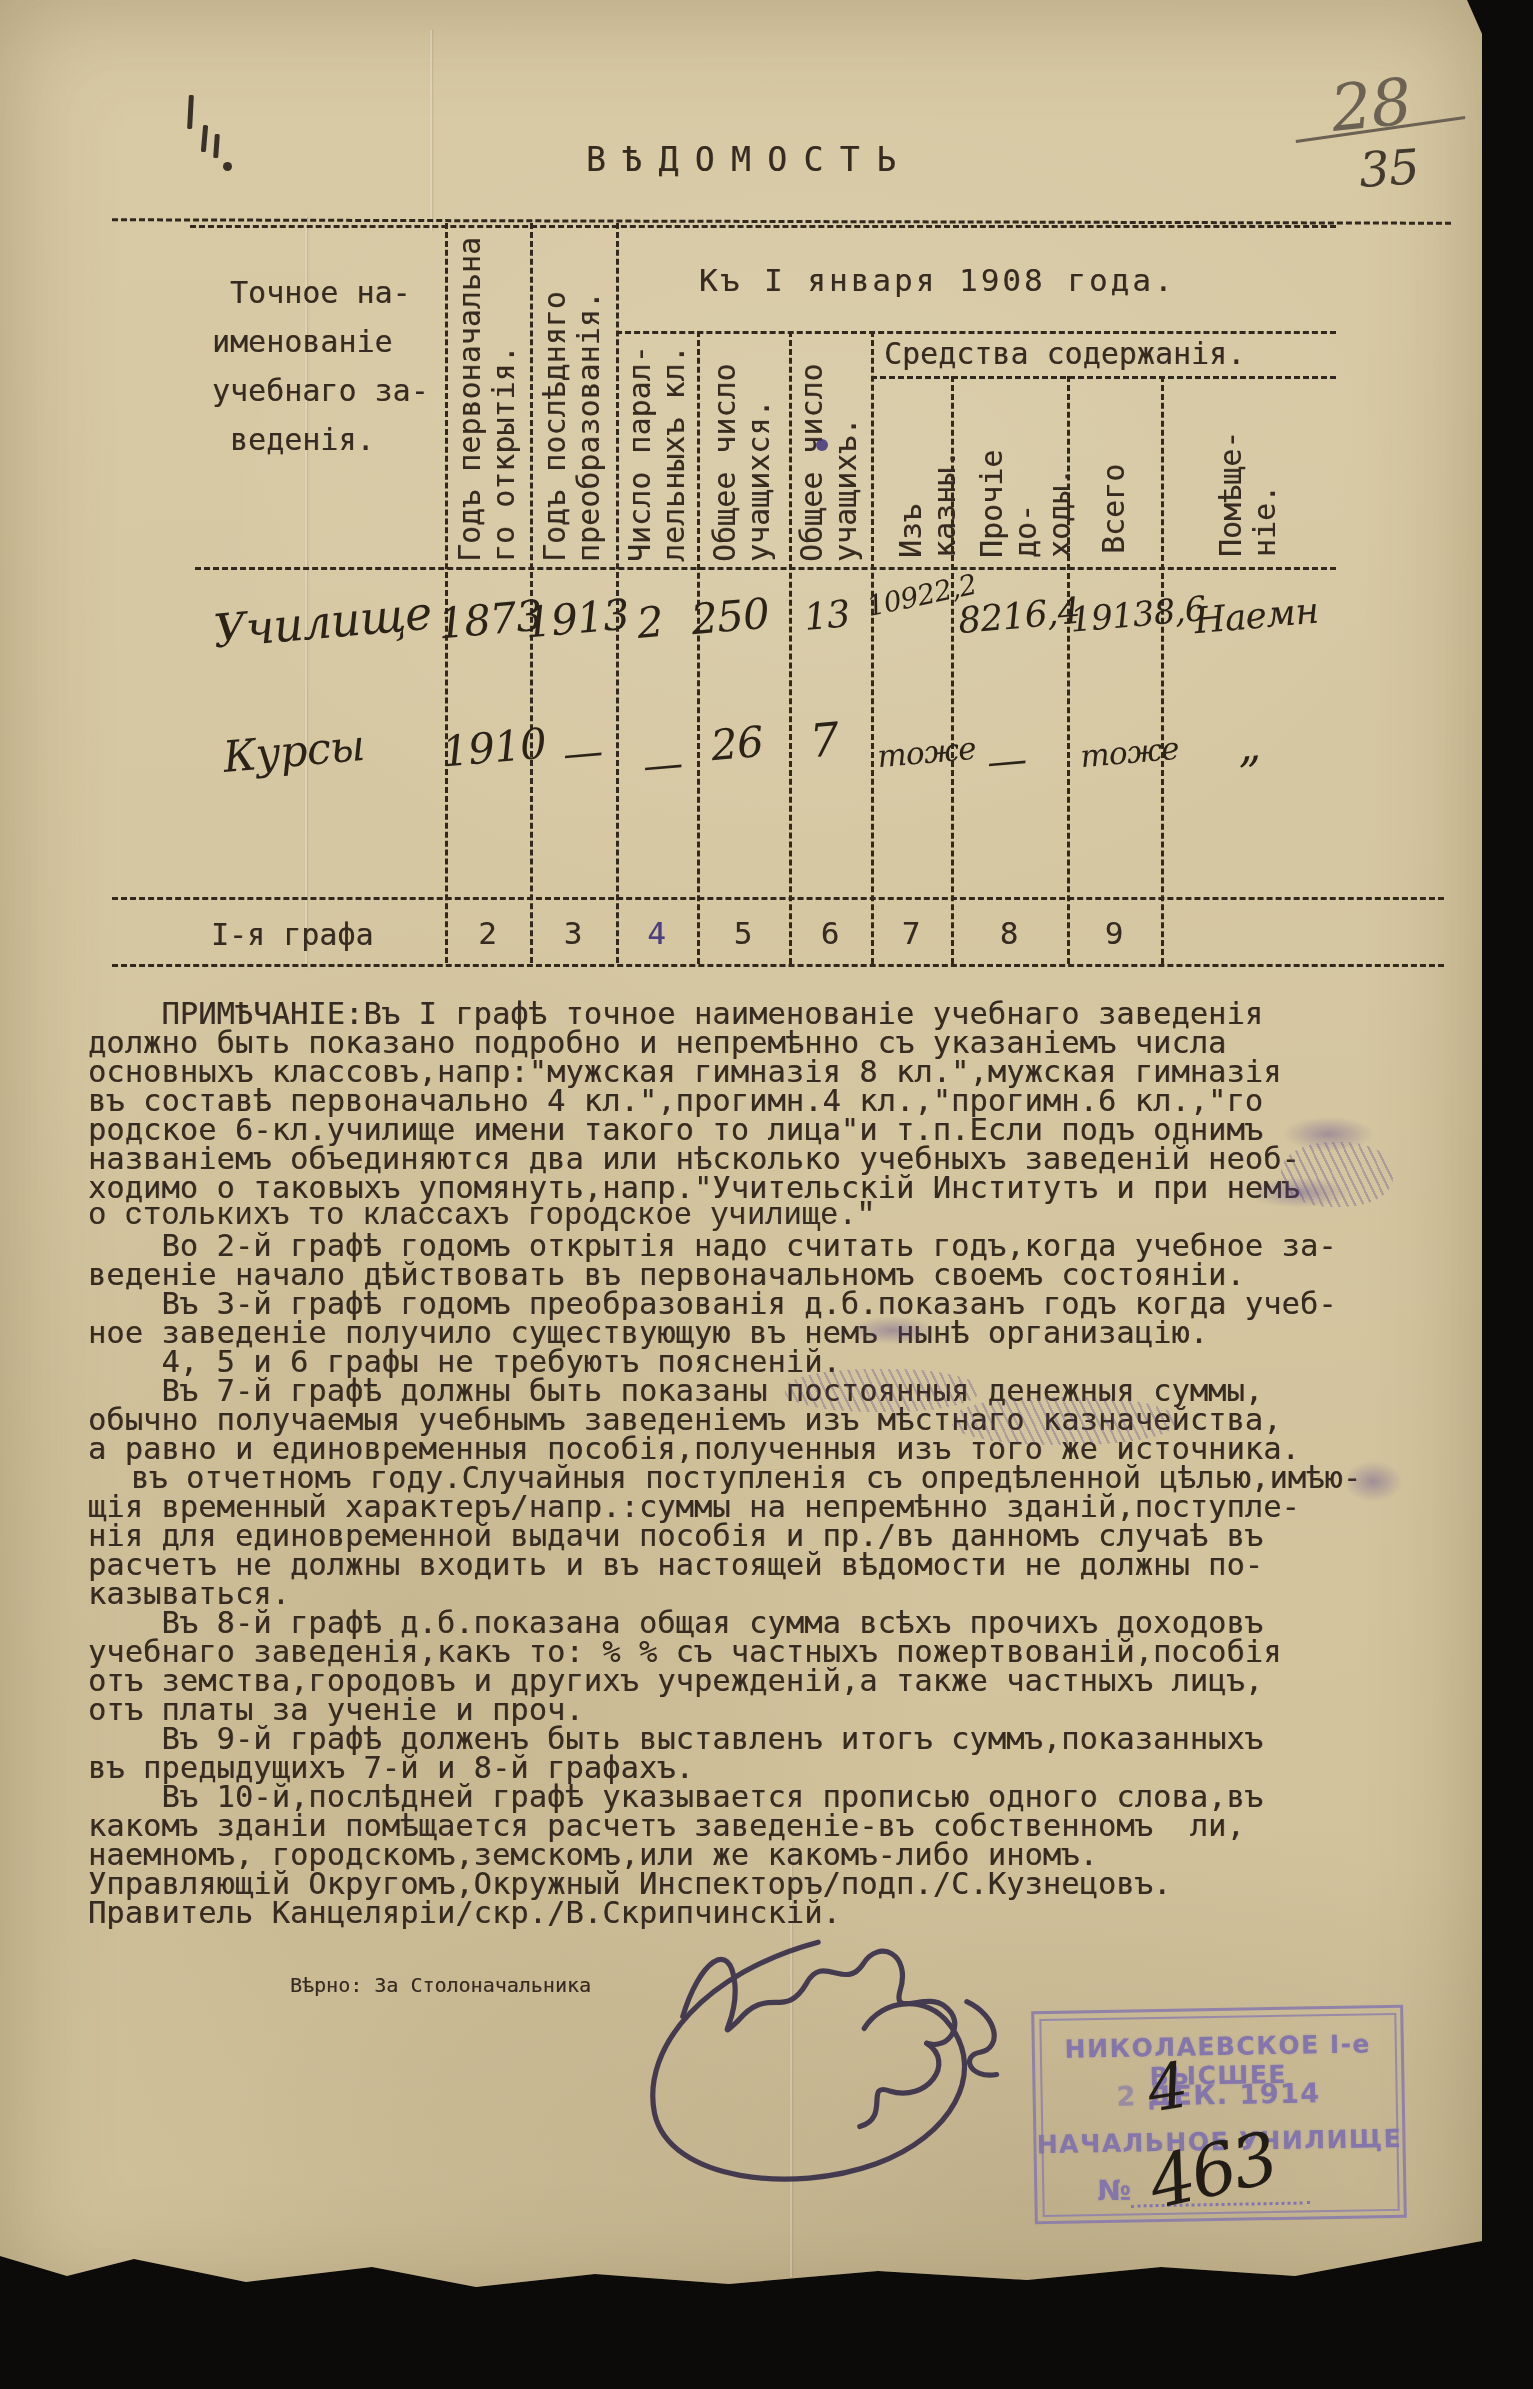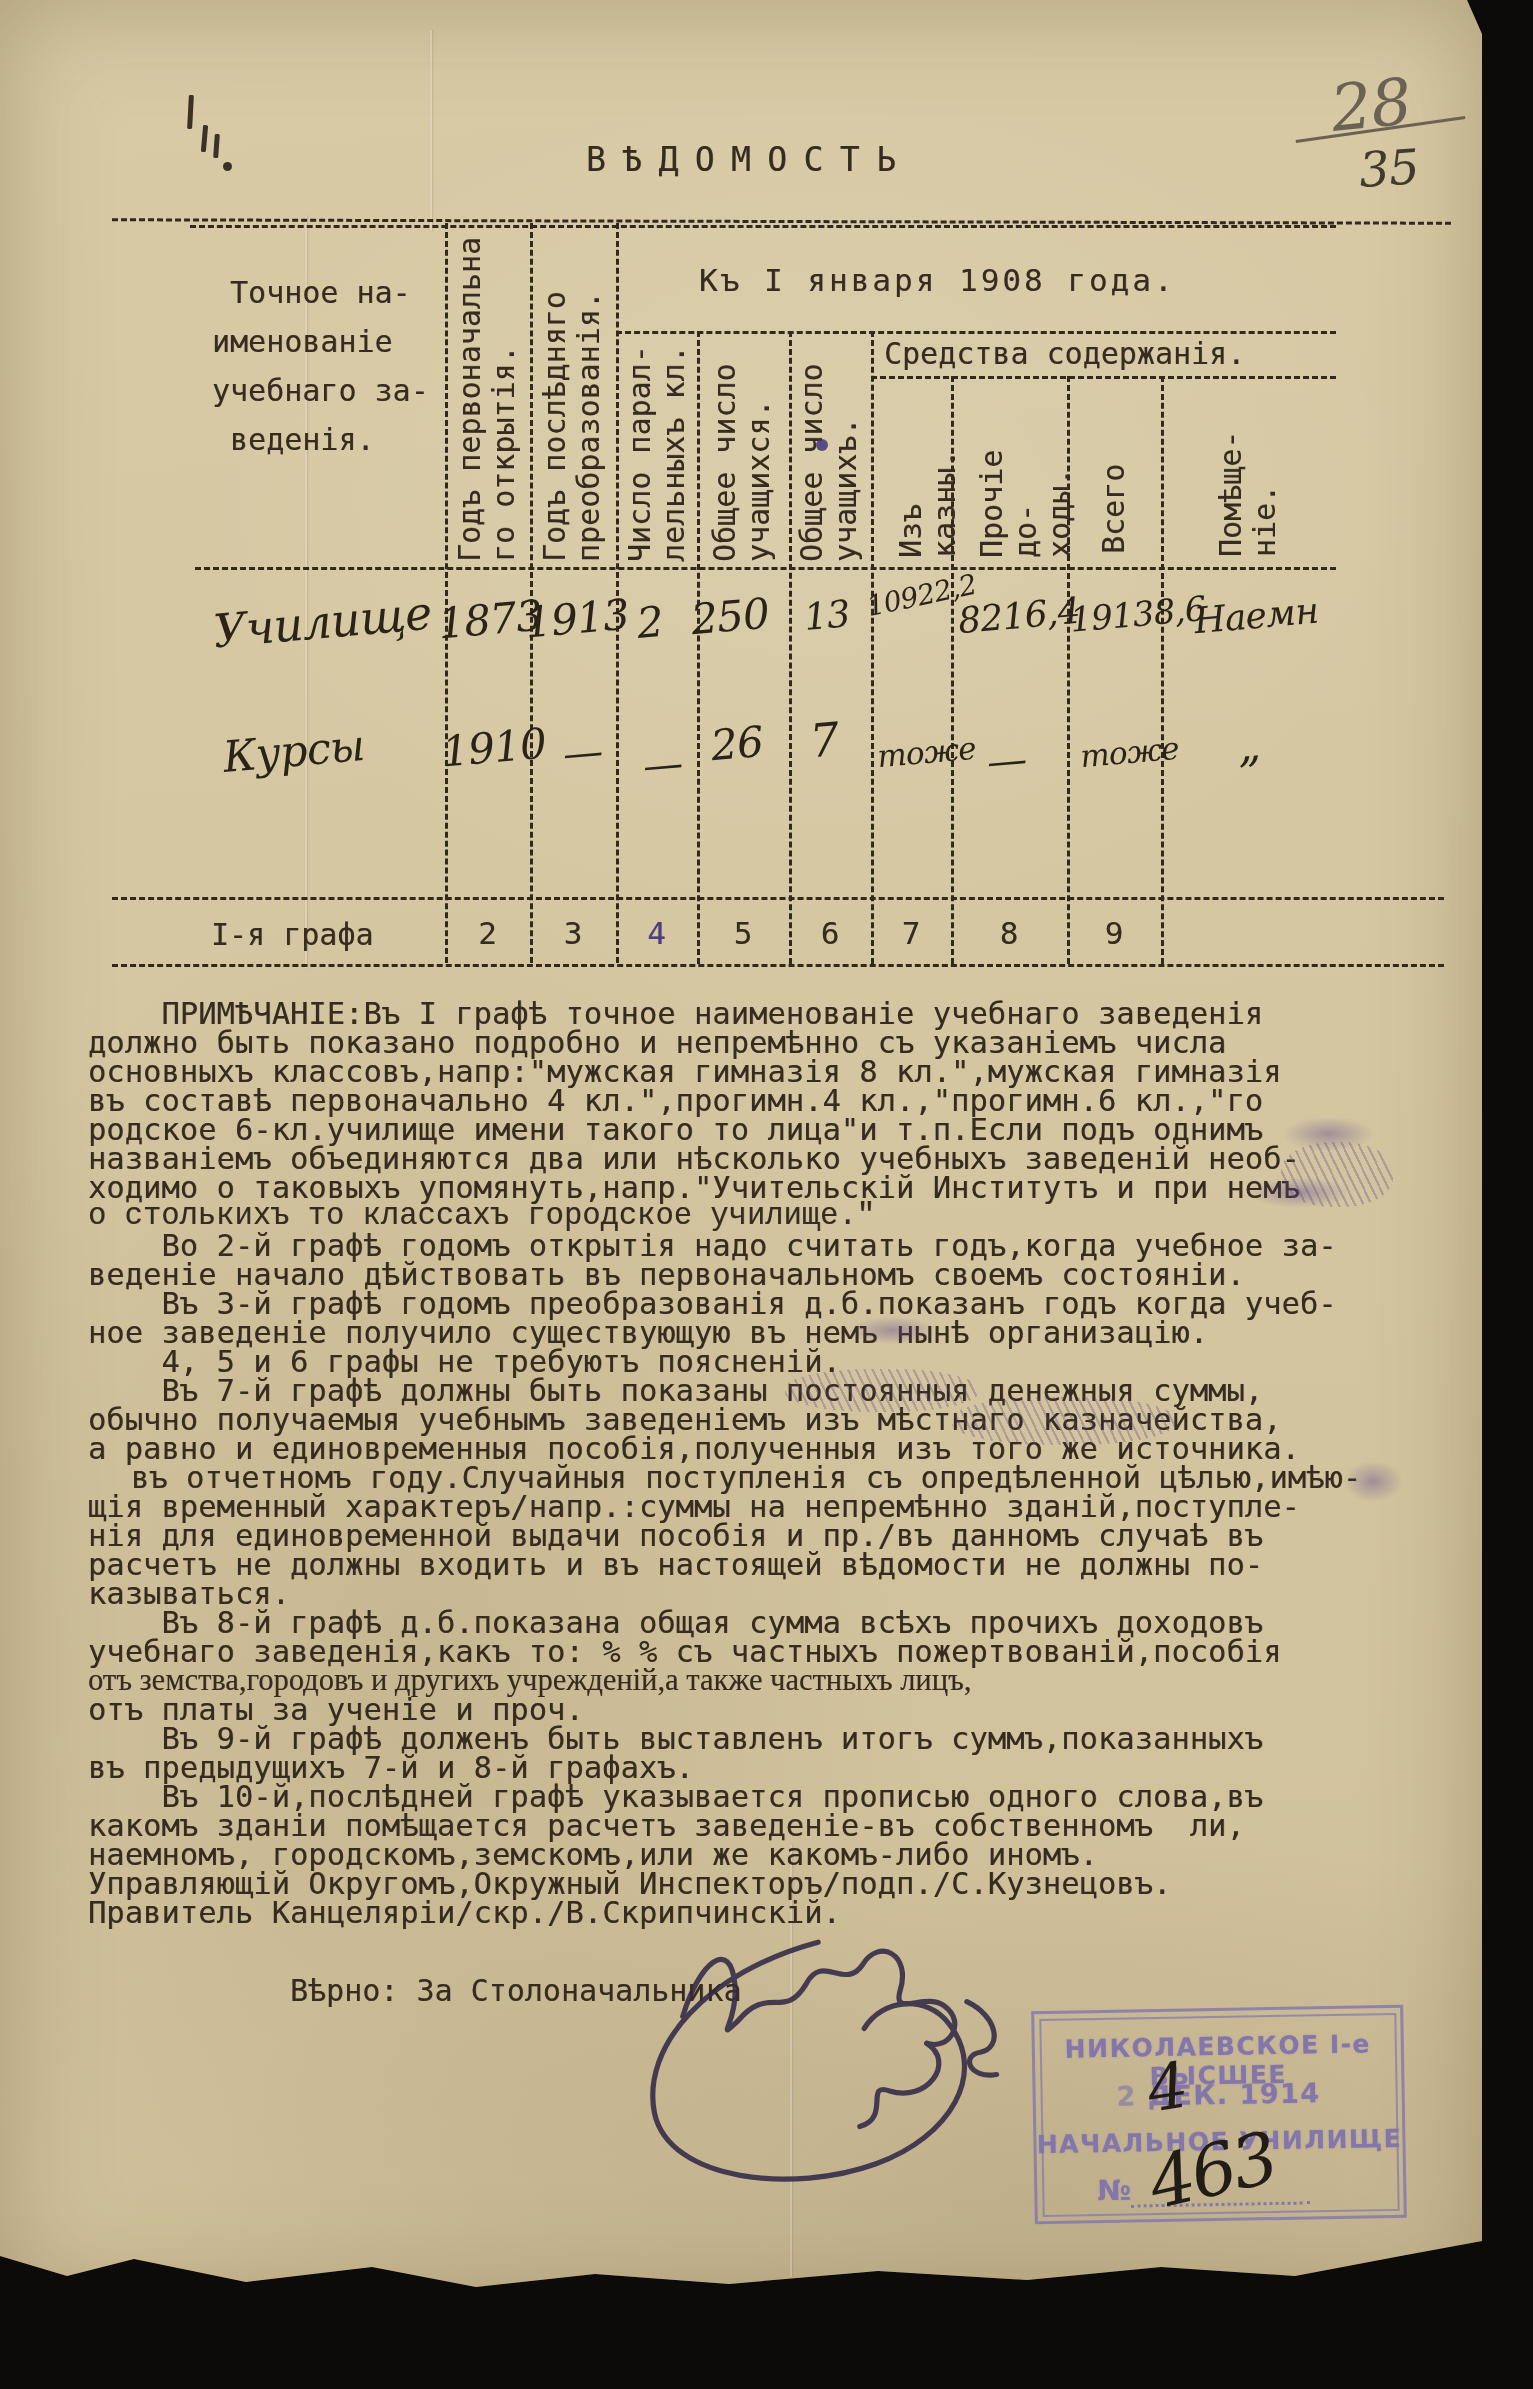--- a/index.html
+++ b/index.html
@@ -152,40 +152,40 @@
     <div class="t note" style="position:relative;">    Въ 7-й графѣ должны быть показаны постоянныя денежныя суммы,</div>
     <div class="t note" style="position:relative;">обычно получаемыя учебнымъ заведеніемъ изъ мѣстнаго казначейства,</div>
     <div class="t note" style="position:relative;">а равно и единовременныя пособія,полученныя изъ того же источника.</div>
     <div class="t note" style="position:relative;margin-left:43px;">въ отчетномъ году.Случайныя поступленія съ опредѣленной цѣлью,имѣю-</div>
     <div class="t note" style="position:relative;">щія временный характеръ/напр.:суммы на непремѣнно зданій,поступле-</div>
     <div class="t note" style="position:relative;">нія для единовременной выдачи пособія и пр./въ данномъ случаѣ въ</div>
     <div class="t note" style="position:relative;">расчетъ не должны входить и въ настоящей вѣдомости не должны по-</div>
     <div class="t note" style="position:relative;">казываться.</div>
     <div class="t note" style="position:relative;">    Въ 8-й графѣ д.б.показана общая сумма всѣхъ прочихъ доходовъ</div>
     <div class="t note" style="position:relative;">учебнаго заведенія,какъ то: % % съ частныхъ пожертвованій,пособія</div>
-    <div class="t note" style="position:relative;font-family:Liberation Serif, serif;">отъ земства,городовъ и другихъ учрежденій,а также частныхъ лицъ,</div>
+    <div class="t note" style="position:relative;">отъ земства,городовъ и другихъ учрежденій,а также частныхъ лицъ,</div>
     <div class="t note" style="position:relative;">отъ платы за ученіе и проч.</div>
     <div class="t note" style="position:relative;">    Въ 9-й графѣ долженъ быть выставленъ итогъ суммъ,показанныхъ</div>
     <div class="t note" style="position:relative;">въ предыдущихъ 7-й и 8-й графахъ.</div>
     <div class="t note" style="position:relative;">    Въ 10-й,послѣдней графѣ указывается прописью одного слова,въ</div>
     <div class="t note" style="position:relative;">какомъ зданіи помѣщается расчетъ заведеніе-въ собственномъ  ли,</div>
     <div class="t note" style="position:relative;">наемномъ, городскомъ,земскомъ,или же какомъ-либо иномъ.</div>
     <div class="t note" style="position:relative;">Управляющій Округомъ,Окружный Инспекторъ/подп./С.Кузнецовъ.</div>
     <div class="t note" style="position:relative;">Правитель Канцеляріи/скр./В.Скрипчинскій.</div>
   </div>
 
   <div class="smudge" style="left:1265px;top:1110px;width:127px;height:48px;"></div>
   <div class="smudge hatch" style="left:1281px;top:1142px;width:112px;height:65px;"></div>
   <div class="smudge" style="left:1228px;top:1171px;width:141px;height:43px;"></div>
   <div class="smudge" style="left:833px;top:1311px;width:119px;height:39px;"></div>
   <div class="smudge hatch" style="left:785px;top:1369px;width:193px;height:43px;"></div>
   <div class="smudge hatch" style="left:952px;top:1397px;width:223px;height:48px;"></div>
   <div class="smudge" style="left:1332px;top:1453px;width:82px;height:57px;"></div>
 
-  <div class="t" style="left:290px;top:1973px;font-size:30px;">Вѣрно: За Столоначальника</div>
+  <div class="t" style="left:290px;top:1973px;font-size:20px;">Вѣрно: За Столоначальника</div>
   <svg style="position:absolute;left:595px;top:1890px;" width="476" height="320" viewBox="0 0 640 430">
     <g fill="none" stroke="#332a47" stroke-width="7" stroke-linecap="round" opacity="0.88">
       <path d="M300,70 C150,110 62,210 80,300 C100,392 268,408 378,368 C478,332 528,246 476,180 C446,140 386,146 362,186"></path>
       <path d="M118,170 C140,96 182,64 188,126 C193,176 160,206 192,176 C234,126 254,176 284,126 C306,84 336,136 360,100 C382,64 426,86 410,136 C400,172 446,136 470,156 C500,178 476,216 446,206"></path>
       <path d="M446,206 C486,232 446,286 396,270 C362,258 398,306 356,318"></path>
       <path d="M500,150 C542,170 548,212 518,218 C492,222 502,254 540,248"></path>
     </g>
   </svg>
 
   <div id="stamp">

